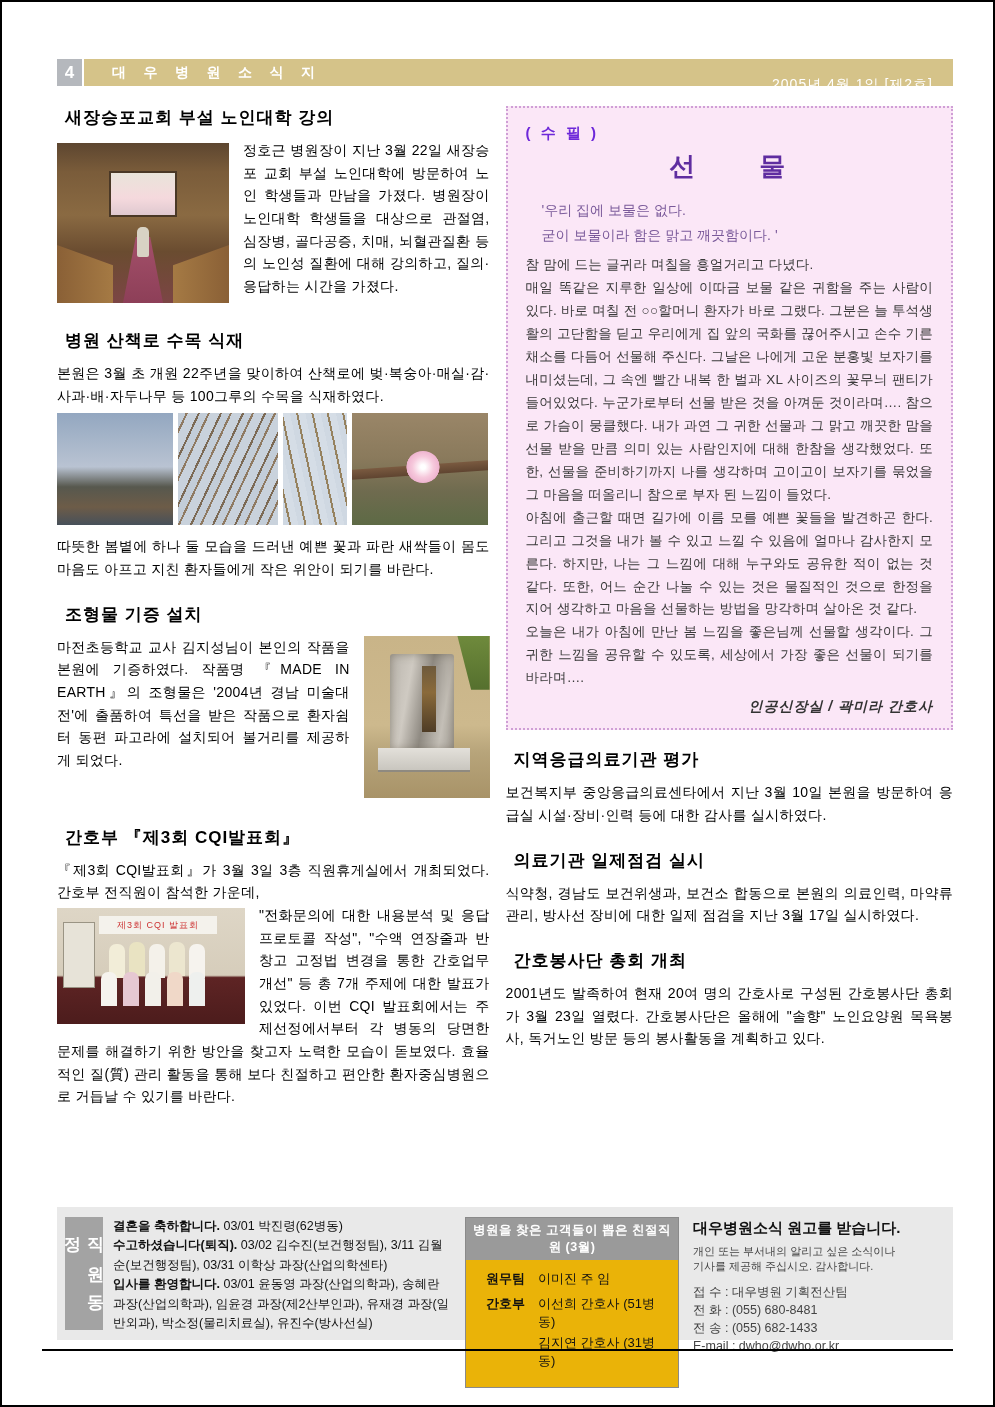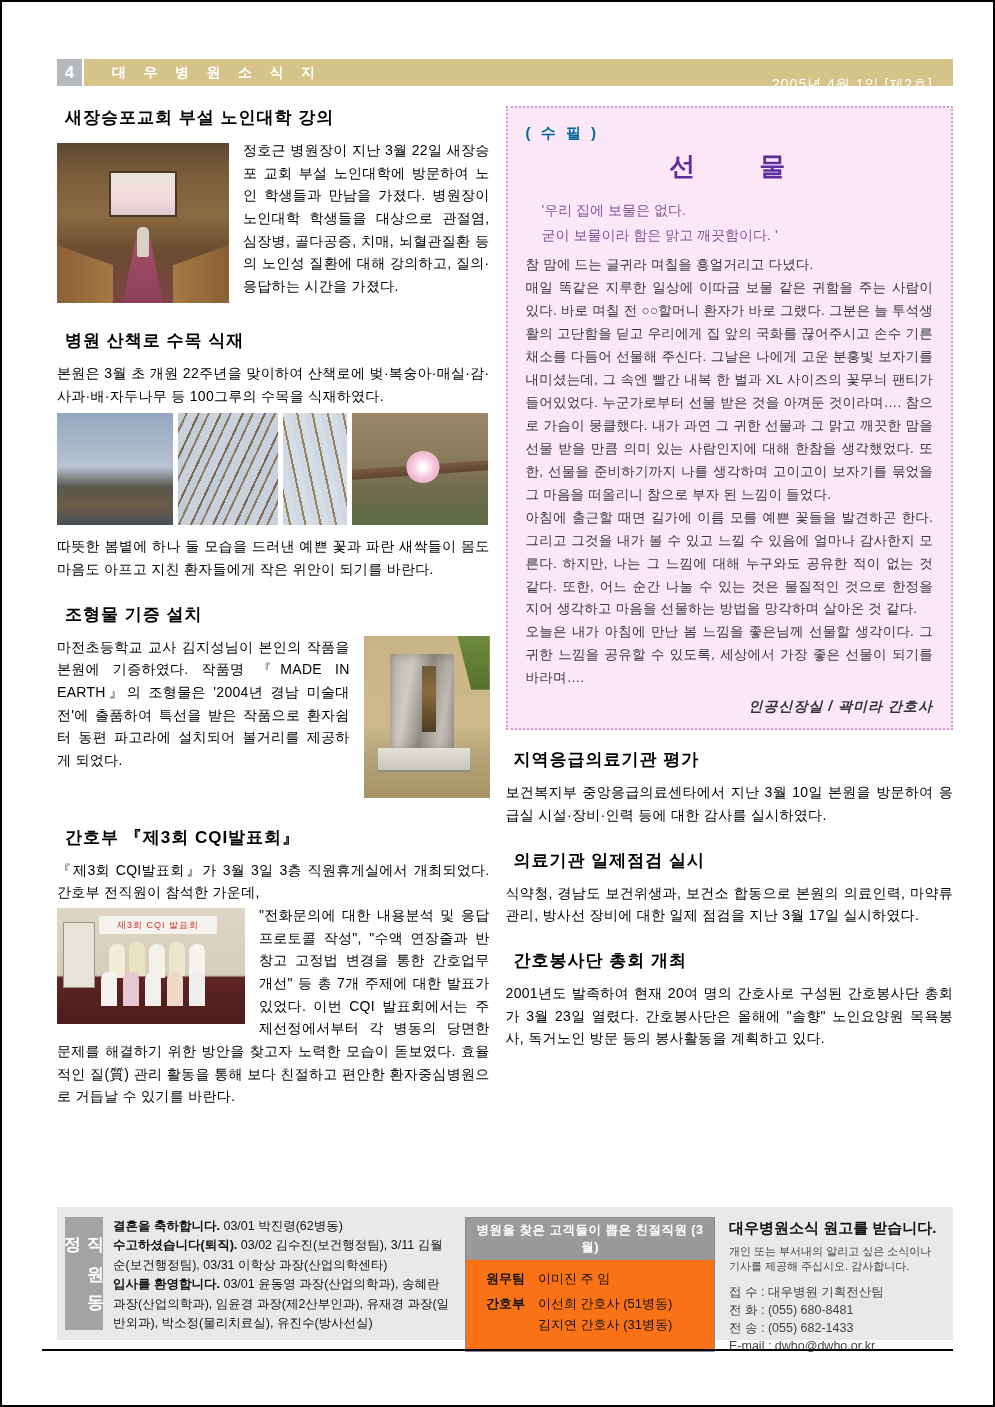--- a/index.html
+++ b/index.html
@@ -74,38 +74,38 @@
   .ph-cqi { float:left; width:188px; height:116px; margin:4px 14px 2px 0;
     background:linear-gradient(180deg,#ded6c6 0%,#d6cdbb 58%,#5e2424 60%,#4c1c1c 100%); }
   .ph-cqi .banner { position:absolute; left:42px; top:8px; width:118px; height:18px; background:#f4f2ec;
     color:#c33; font-size:9px; font-weight:normal; text-align:center; line-height:18px; letter-spacing:1px; }
   .ph-cqi .board { position:absolute; left:6px; top:14px; width:32px; height:66px; background:#e7e3d8; border:1px solid #9a9484; }
   .ph-cqi .p { position:absolute; width:16px; height:34px; border-radius:7px 7px 0 0; }
   
   .essay-box {
     border:2px dotted #cf9fd6; background:#fbe7f7; padding:16px 18px 12px 18px; margin-bottom:18px;
   }
-  .essay-label { font-size:15px; font-weight:bold; color:#0369a1; letter-spacing:3px; }
+  .essay-label { font-size:15px; font-weight:bold; color:#6d28d9; letter-spacing:3px; }
   .essay-title { text-align:center; font-size:26px; font-weight:bold; color:#5f2da0; letter-spacing:4px; margin:6px 0 14px 0; }
   .essay-quote { font-size:14px; color:#7a5a9a; padding-left:16px; line-height:1.8; margin-bottom:6px; }
   .essay-body p { font-size:13.5px; line-height:1.7; color:#3a3a3a; text-align:justify; letter-spacing:0.2px; }
   .essay-sign { text-align:right; font-size:14px; font-weight:bold; font-style:italic; color:#333; margin-top:8px; letter-spacing:1px; }
   
   .footer-strip {
     position:absolute; left:55px; right:40px; top:1205px; height:133px;
     background:#e9e9e9; display:flex; align-items:stretch; padding:10px 8px 10px 8px; gap:10px;
   }
   .v-label {
     width:38px; background:#a3a3a3; color:#fff; font-size:17px; font-weight:bold;
     writing-mode:vertical-rl; text-orientation:upright; letter-spacing:13px;
     display:flex; align-items:center; justify-content:center; padding-top:6px;
   }
   .staff-text { width:342px; font-size:12.5px; line-height:1.55; color:#111; }
   .staff-text .lbl { font-weight:bold; }
-  .kind-box { width:250px; background:#f97316; border:1px solid #8a8a8a; align-self:flex-start; }
+  .kind-box { width:214px; background:#eab308; border:1px solid #8a8a8a; align-self:flex-start; }
   .kind-head { background:#9a9a9a; color:#fff; font-size:12.5px; font-weight:bold; text-align:center; padding:4px 2px; letter-spacing:0.5px; }
   .kind-body { padding:10px 8px 10px 20px; font-size:13px; color:#111; }
   .kind-row { display:flex; margin-bottom:4px; }
   .kind-dept { font-weight:bold; width:52px; flex:none; }
   .kind-names div { margin-bottom:3px; }
   .sub-box { flex:1; padding:2px 4px; }
   .sub-title { font-size:15px; font-weight:bold; color:#111; margin-bottom:6px; }
   .sub-desc { font-size:11px; color:#444; line-height:1.4; }
   .sub-contact { margin-top:8px; font-size:12.5px; color:#444; line-height:1.45; }
   .bottom-rule { position:absolute; left:40px; right:40px; top:1347px; height:2px; background:#000; }

